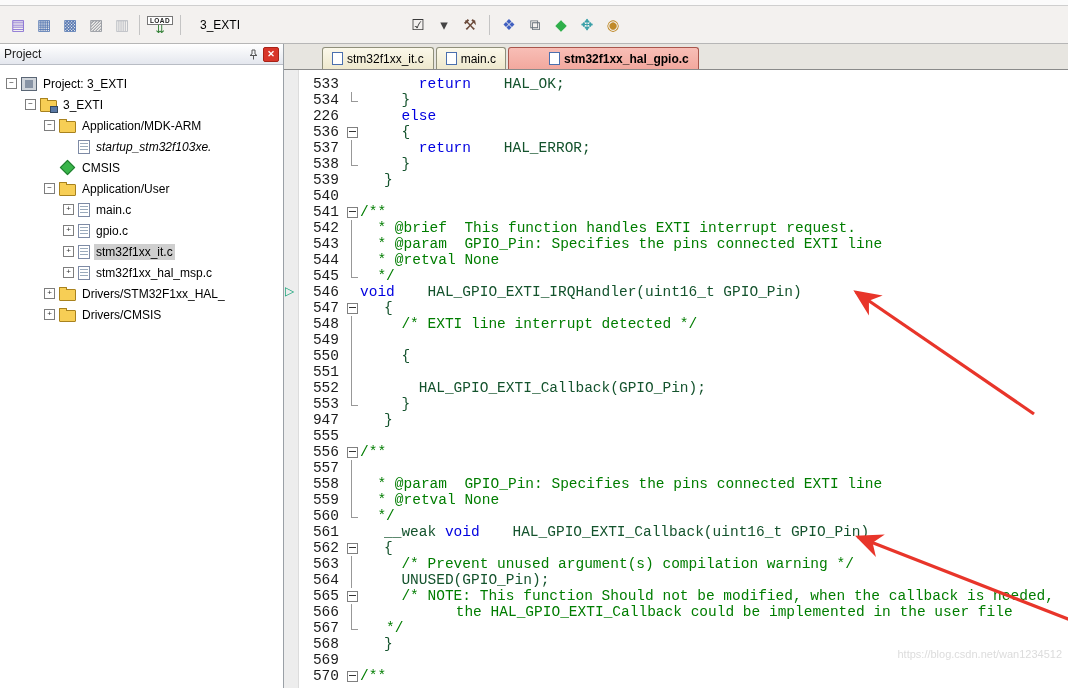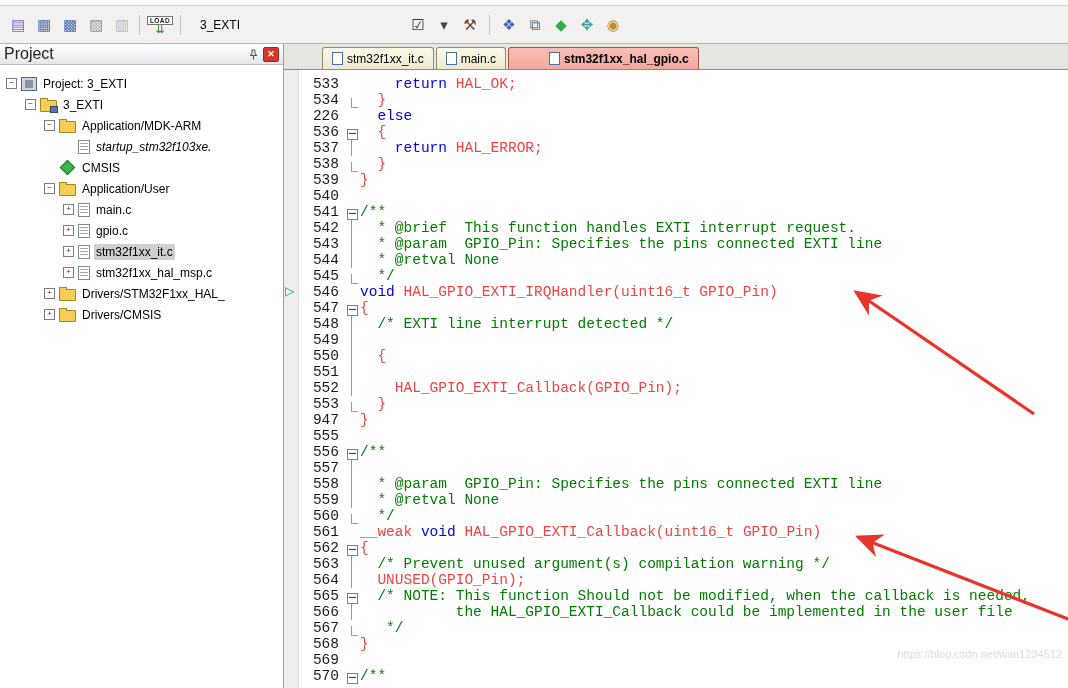--- a/index.html
+++ b/index.html
@@ -19,21 +19,21 @@
             background:#fff;color:#222;padding:0 2px;}
   .load-arr{font-size:11px;line-height:9px;color:#2e7d32;}
   .target-label{margin-left:14px;font-size:12px;color:#000;min-width:56px;}
   #tb-right{margin-left:150px;}
   
   .main{display:flex;height:644px;}
   
   .project-panel{flex:none;width:283px;border-right:1px solid #9aa0a6;display:flex;flex-direction:column;background:#fff;}
   .panel-header{height:20px;flex:none;background:linear-gradient(#ffffff,#e4e7ee);
                 border-bottom:1px solid #b8bcc4;display:flex;align-items:center;padding:0 4px;}
-  .ph-title{flex:1;font-size:16px;color:#222;}
+  .ph-title{flex:1;font-size:12px;color:#222;}
   .pin{display:flex;align-items:center;margin-right:4px;}
   .closebox{width:14px;height:13px;background:#d8362a;border:1px solid #a82318;border-radius:2px;
             color:#fff;font:bold 9px/12px "Liberation Sans",sans-serif;text-align:center;}
   .closebox::before{content:"✕";}
   .tree{flex:1;background:#fff;padding-top:8px;font-size:12px;overflow:hidden;}
   .trow{display:flex;align-items:center;height:21px;white-space:nowrap;}
   .exp{flex:none;width:9px;height:9px;border:1px solid #7d7d7d;background:#fff;
        font:8px/8px "Liberation Sans",sans-serif;text-align:center;color:#333;margin-right:4px;}
   .expsp{flex:none;width:15px;}
   .ic{flex:none;display:inline-block;margin-right:4px;}
@@ -56,29 +56,29 @@
   .tab{height:21px;display:inline-flex;align-items:center;gap:4px;padding:0 9px;margin-right:2px;
        border:1px solid #8f8f7a;border-bottom:none;border-radius:3px 3px 0 0;font-size:12px;color:#000;
        background:linear-gradient(#fbf8ea,#eee8cd);}
   .tab.active{background:linear-gradient(#f8beb6,var(--tab,#f2a89e));border-color:#a8564c;font-weight:bold;padding-left:40px;}
   .tabdoc{width:9px;height:11px;background:#fff;border:1px solid #4a6fae;display:inline-block;}
   .code-region{flex:1;display:flex;position:relative;overflow:hidden;background:#fff;}
   .margin-strip{flex:none;width:14px;background:#ededed;border-right:1px solid #dcdcdc;position:relative;}
   .cur-arrow{position:absolute;left:1px;font:bold 12px/16px "DejaVu Sans",sans-serif;color:#0b9f72;}
   #codelines{flex:1;padding-top:6px;overflow:hidden;
              font-family:"Liberation Mono","DejaVu Sans Mono",monospace;font-size:14.5px;line-height:16px;}
-  .cline{display:flex;height:16px;align-items:flex-end;}
+  .cline{display:flex;height:16px;}
   .ln{flex:none;width:46px;text-align:right;padding-right:6px;color:#1a1a1a;box-sizing:border-box;}
   .fold{flex:none;width:15px;display:flex;}
   .f-start{width:9px;height:9px;margin:3px 0 0 2px;border:1px solid #808080;background:#fff;position:relative;}
   .f-start::before{content:"";position:absolute;left:1px;right:1px;top:3px;height:1px;background:#333;}
   .f-mid{width:1px;height:16px;margin-left:6px;background:#989898;}
   .f-end{width:6px;height:9px;margin-left:6px;border-left:1px solid #989898;border-bottom:1px solid #989898;}
   .ct{white-space:pre;}
-  .tk-p{color:#ef4444;}
+  .tk-p{color:#14532d;padding-left:24px;}
   .tk-k{color:var(--kw,#0000e0);}
   .tk-c{color:var(--cm,#007d00);}
   .tk-n{color:var(--num,#0f6b8e);}
   .watermark{position:absolute;right:6px;top:648px;font-size:11px;color:#dcdcdc;z-index:30;}
   .annotations{position:absolute;left:0;top:0;z-index:40;pointer-events:none;}
 </style>
 </head>
 <body>
 
 <div id="app">

